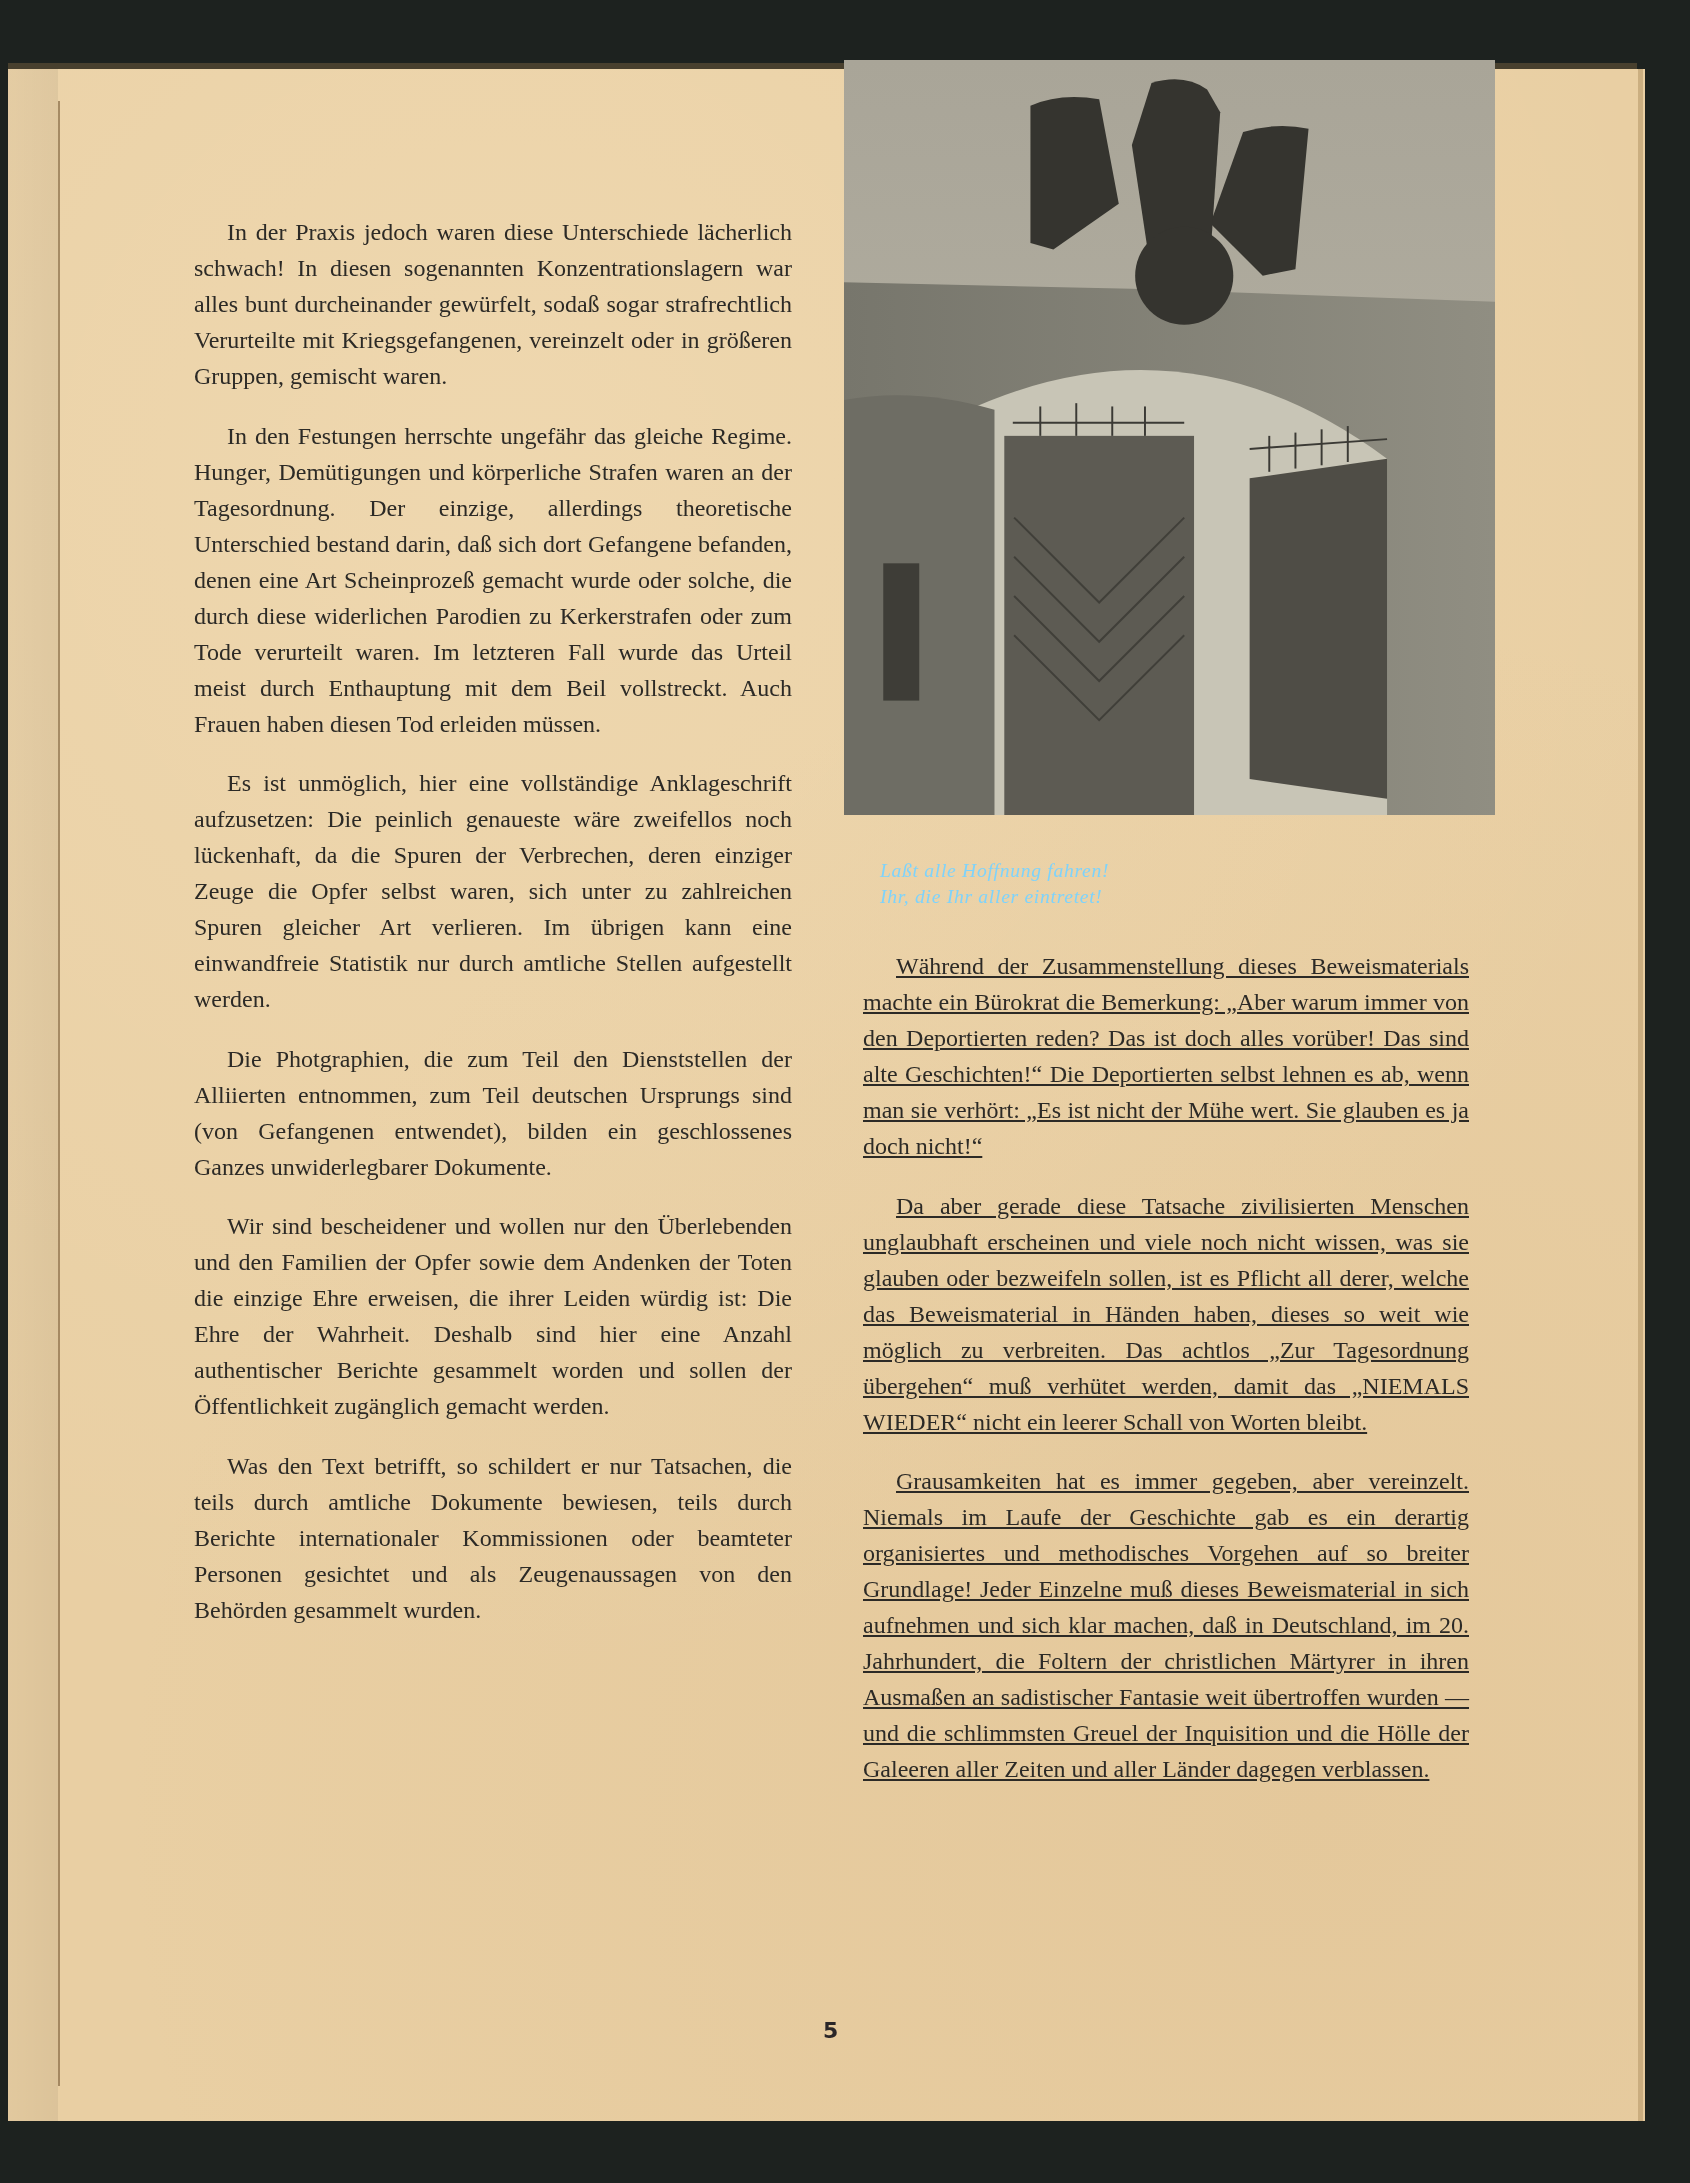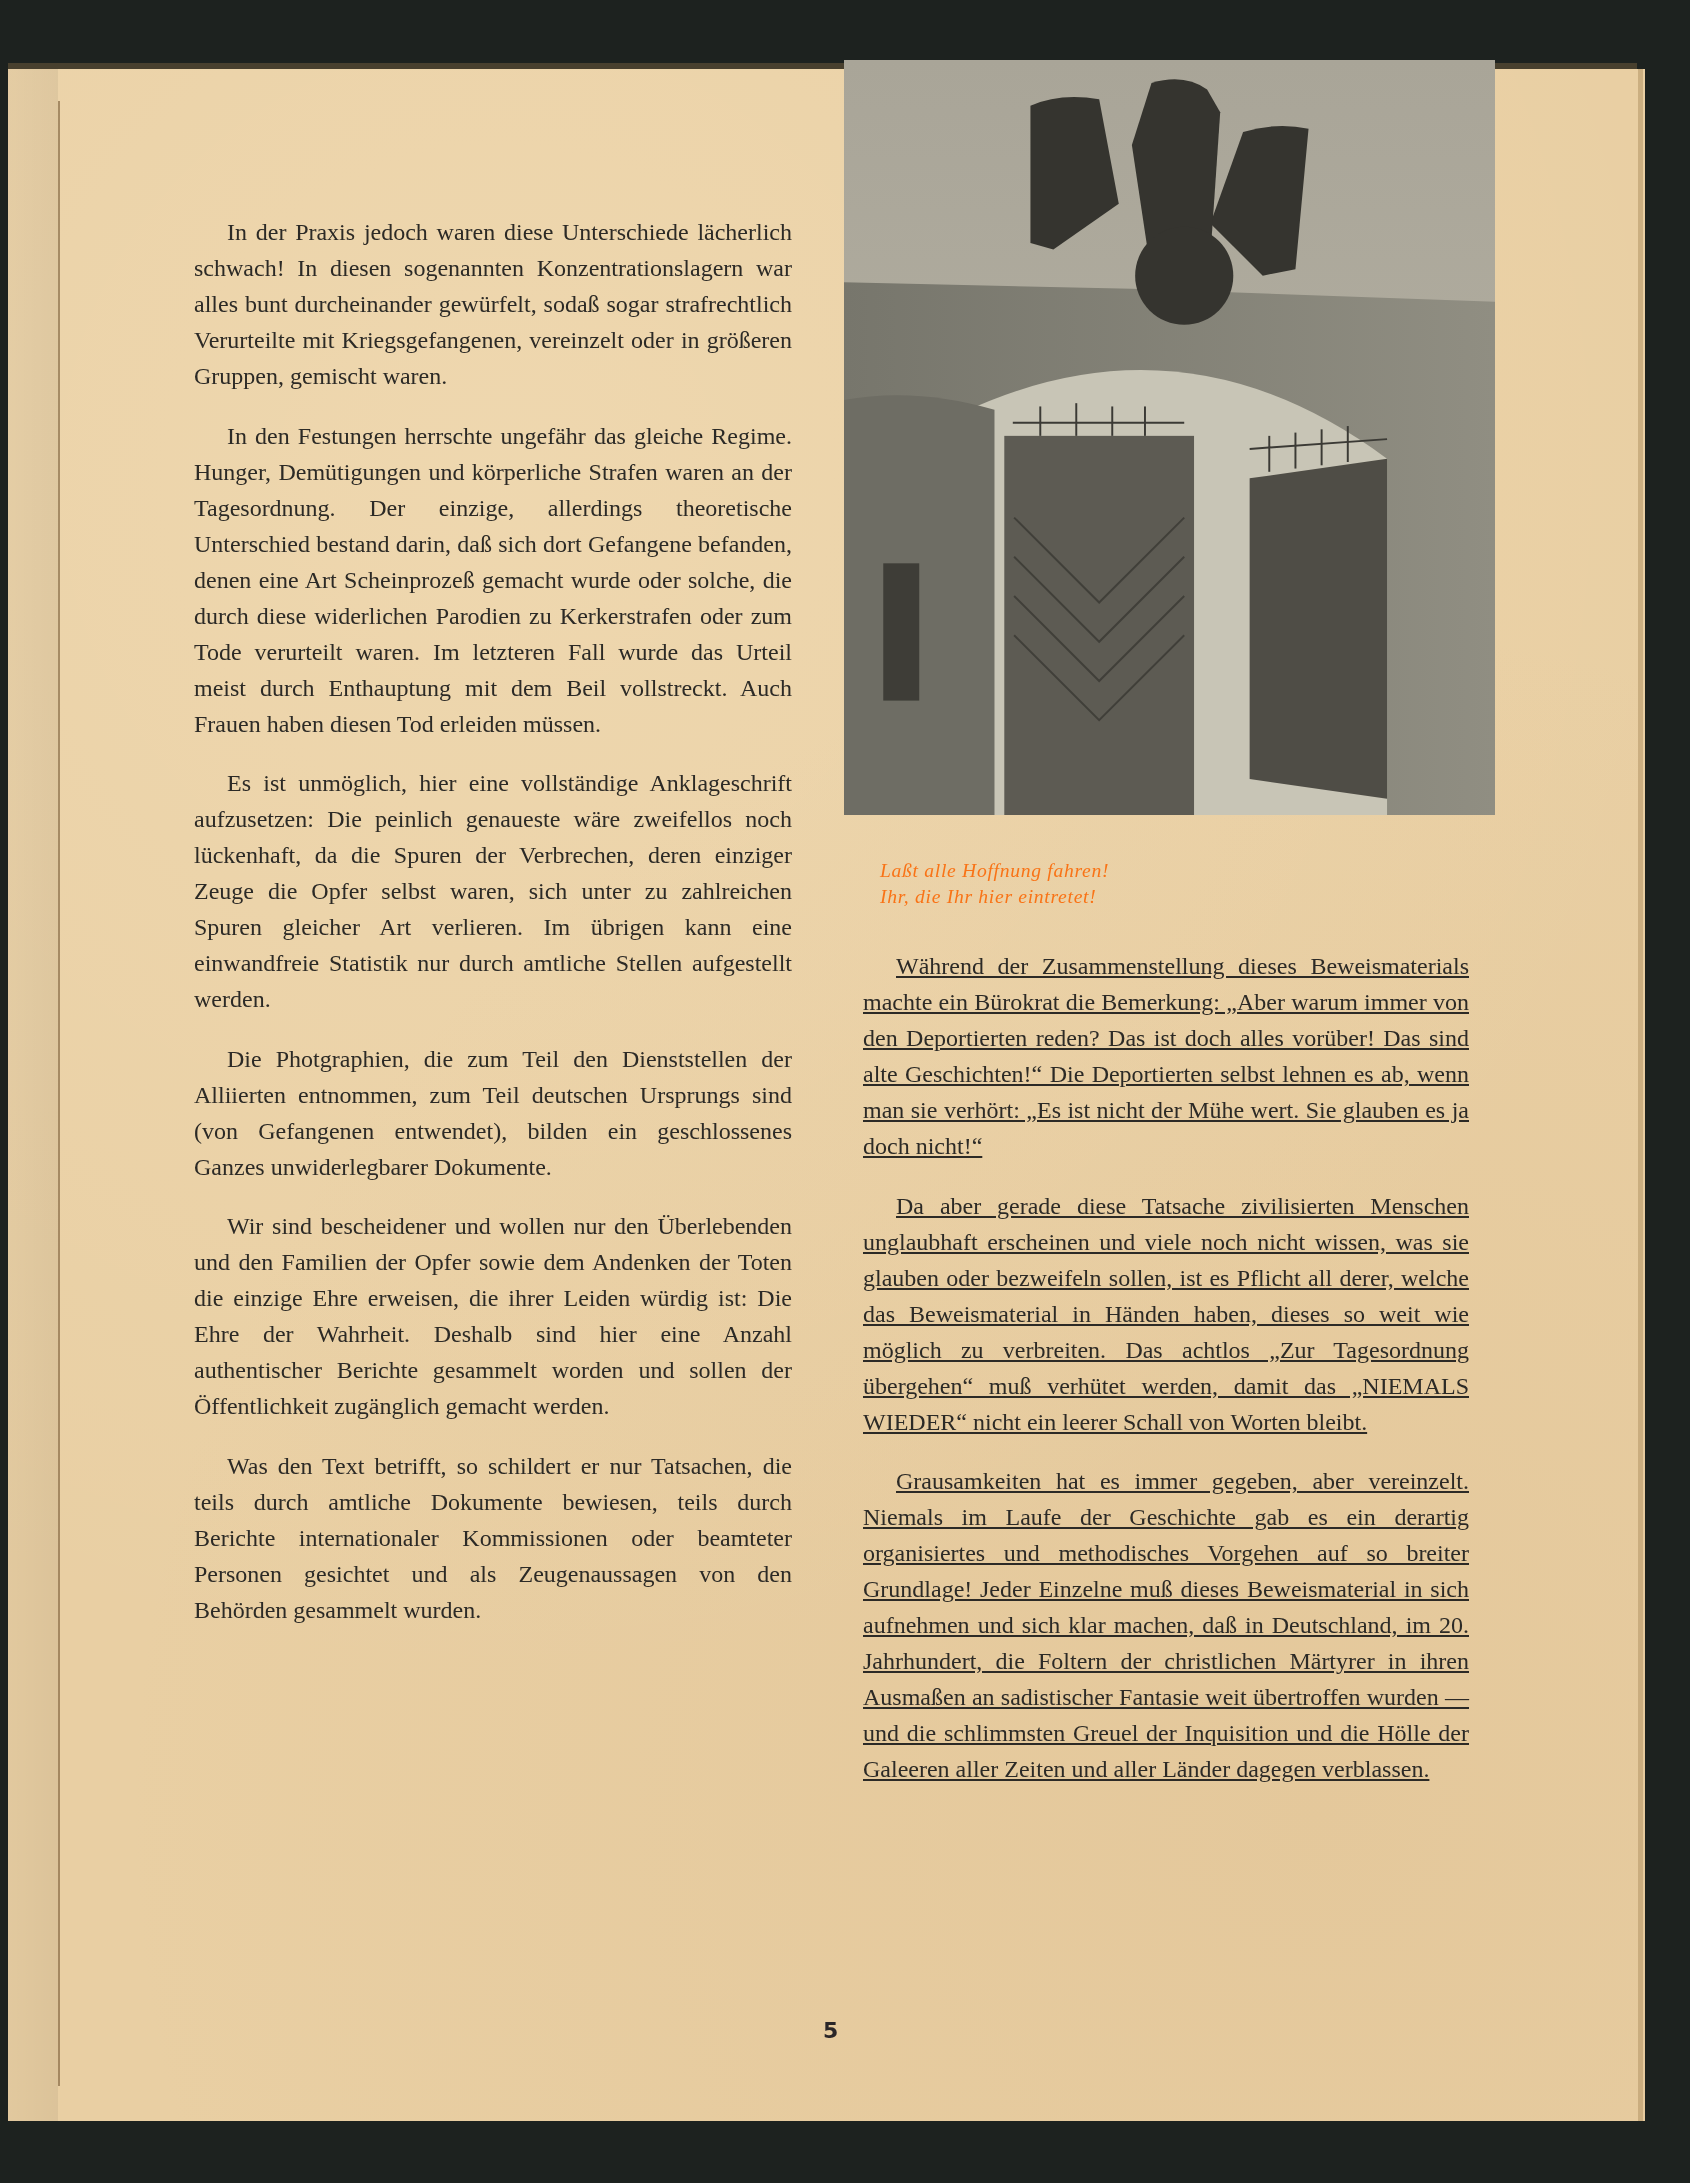--- a/index.html
+++ b/index.html
@@ -46,21 +46,21 @@
   .right-col { left: 863px; top: 948px; width: 606px; text-decoration: underline; }
   .photo {
     position: absolute; left: 844px; top: 60px; width: 651px; height: 755px;
     background: #8d8b80;
     overflow: hidden;
   }
   .photo svg { width: 100%; height: 100%; display: block; }
   .caption {
     position: absolute; left: 880px; top: 858px;
     font-style: italic; font-size: 19.6px; line-height: 26px;
-    color: #f97316; letter-spacing: 0.7px;
+    color: #7dd3fc; letter-spacing: 0.7px;
   }
   .page-number {
     position: absolute; left: 823px; top: 2018px;
     font-family: "DejaVu Sans", sans-serif; font-weight: bold;
     font-size: 22px; color: #2a2628;
   }
 </style>
 </head>
 <body>
 
@@ -127,21 +127,21 @@
       <path d="M285 70 Q330 50 390 60 L420 220 L320 290 L285 280 Z"></path>
       <path d="M710 105 Q660 95 610 110 L560 250 L640 330 L690 320 Z"></path>
       <path d="M470 35 Q520 20 555 45 L575 80 L560 300 Q520 390 470 330 L440 130 Z"></path>
       <circle cx="520" cy="330" r="75"></circle>
     </g>
   </svg>
 </div>
 
 <div class="caption">
   <div>Laßt alle Hoffnung fahren!</div>
-  <div>Ihr, die Ihr hier eintretet!</div>
+  <div>Ihr, die Ihr aller eintretet!</div>
 </div>
 
 <div class="col right-col">
   <p>Während der Zusammenstellung dieses Be­weismaterials machte ein Bürokrat die Bemer­kung: „Aber warum immer von den Deportier­ten reden? Das ist doch alles vorüber! Das sind alte Geschichten!“ Die Deportierten selbst lehnen es ab, wenn man sie verhört: „Es ist nicht der Mühe wert. Sie glauben es ja doch nicht!“</p>
   <p>Da aber gerade diese Tatsache zivilisierten Menschen unglaubhaft erscheinen und viele noch nicht wissen, was sie glauben oder bezweifeln sollen, ist es Pflicht all derer, welche das Beweis­material in Händen haben, dieses so weit wie möglich zu verbreiten. Das achtlos „Zur Tages­ordnung übergehen“ muß verhütet werden, damit das „NIEMALS WIEDER“ nicht ein leerer Schall von Worten bleibt.</p>
   <p>Grausamkeiten hat es immer gegeben, aber vereinzelt. Niemals im Laufe der Geschichte gab es ein derartig organisiertes und methodisches Vorgehen auf so breiter Grundlage! Jeder Ein­zelne muß dieses Beweismaterial in sich aufneh­men und sich klar machen, daß in Deutschland, im 20. Jahrhundert, die Foltern der christlichen Märtyrer in ihren Ausmaßen an sadistischer Fantasie weit übertroffen wurden — und die schlimmsten Greuel der Inquisition und die Hölle der Galeeren aller Zeiten und aller Länder dagegen verblassen.</p>
 </div>
 
 <div class="page-number">5</div>
 

